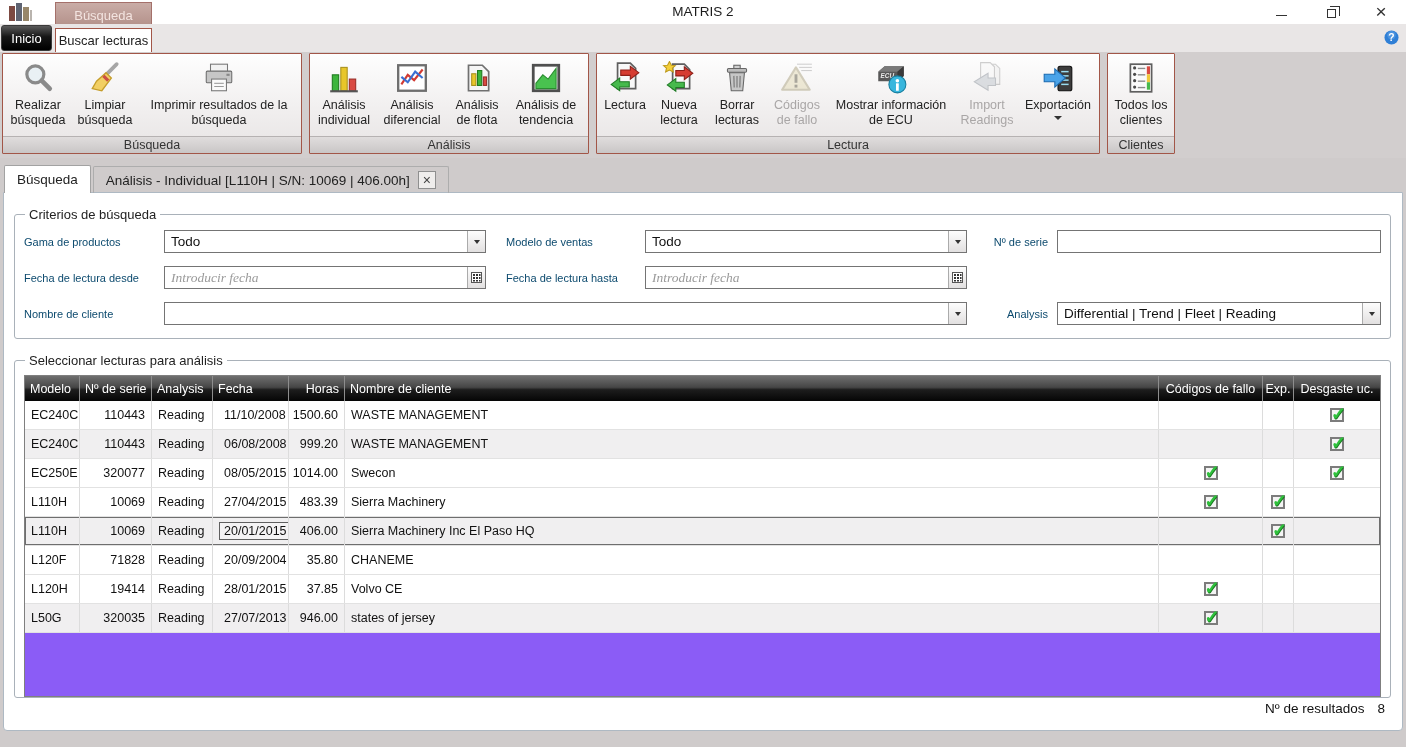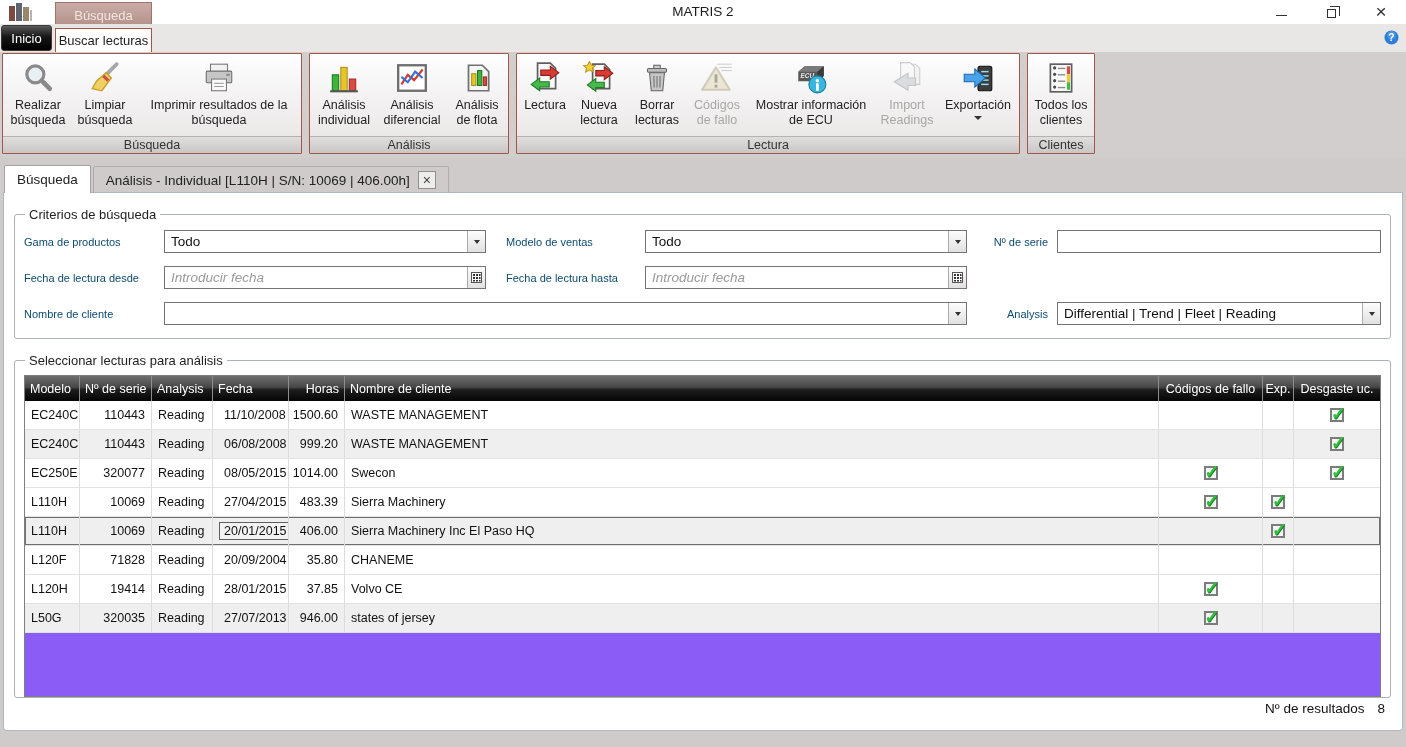--- a/index.html
+++ b/index.html
@@ -69,21 +69,21 @@
   .lbl3 { margin-left:auto; padding-right:9px; }
   .f322 { width:322px; } .f324 { width:324px; } .f803 { width:803px; }
   .combo, .datebox, .txt { height:23px; border:1px solid #747474; background:#fff; display:flex; align-items:center; }
   .combo .val { flex:1; padding:0 6px; font-size:13.5px; color:#111; white-space:nowrap; overflow:hidden; }
   .dbtn { width:18px; height:100%; border-left:1px solid #ababab; background:linear-gradient(#fdfdfd,#e2e0e0);
     display:flex; align-items:center; justify-content:center; }
   .dbtn .caret { border-left-width:3.5px; border-right-width:3.5px; }
   .txt input, .combo input { flex:1; height:100%; border:none; outline:none; padding:0 6px; font-size:13.5px;
     font-family:"Liberation Sans", sans-serif; }
   .datebox input { flex:1; height:100%; border:none; outline:none; padding:0 6px; font-size:13.5px;
-    font-family:Liberation Sans, sans-serif; }
+    font-family:Liberation Serif, serif; }
   .datebox input::placeholder { color:#9a9a9a; font-style:italic; }
 
   
   .tbl { margin-top:3px; height:322px; border:1px solid #7f7f7f; background:#8b5cf6; display:flex; flex-direction:column; overflow:hidden; }
   .thead { display:flex; height:25px; background:#222; flex:none; }
   .th { background:linear-gradient(#6f6f6f,#464646 45%,#1d1d1d 55%,#050505);
     color:#fff; font-size:12.5px; display:flex; align-items:center; padding:0 5px;
     border-right:1px solid #8d8d8d; white-space:nowrap; overflow:hidden; }
   .trow { display:flex; height:29px; border-bottom:1px solid #e2e2e2; background:#fff; flex:none; }
   .trow:nth-child(3n+2) { background:#f0eff0; }
@@ -214,20 +214,29 @@
           <span class="ricon">
             <svg width="34" height="34" viewBox="0 0 32 32">
                 <path d="M8 4 h13 l6 6 v18 h-19 z" fill="#f5f5f5" stroke="#707070" stroke-width="1.6"></path>
                 <rect x="11" y="12" width="4" height="11" fill="#e8c62a" stroke="#a8901c"></rect>
                 <rect x="16.5" y="9" width="4" height="14" fill="#3cb53c" stroke="#1e7a1e"></rect>
                 <rect x="22" y="15" width="3" height="8" fill="#d94a42" stroke="#992e28"></rect>
               </svg>
           </span>
           <span>Análisis de flota</span>
         </div>
+        <div class="rbtn" style="width:80px">
+          <span class="ricon">
+            <svg width="34" height="34" viewBox="0 0 32 32">
+                <rect x="4" y="4" width="24" height="24" fill="#fdfdfd" stroke="#4f4f4f" stroke-width="2.6"></rect>
+                <polygon points="6.5,26 6.5,21 13,13 18,17 25.5,7 25.5,26" fill="#49c24f" stroke="#2a8c30"></polygon>
+              </svg>
+          </span>
+          <span>Análisis de tendencia</span>
+        </div>
       </div>
       <div class="rcaption">Análisis</div>
     </div>
 
     <div class="rgroup">
       <div class="rbody">
         <div class="rbtn" style="width:52px">
           <span class="ricon">
             <svg width="34" height="34" viewBox="0 0 32 32">
                 <path d="M9 2 h12 l5 5 v19 h-17 z" fill="#f8f8f8" stroke="#5f5f5f" stroke-width="1.6"></path>

